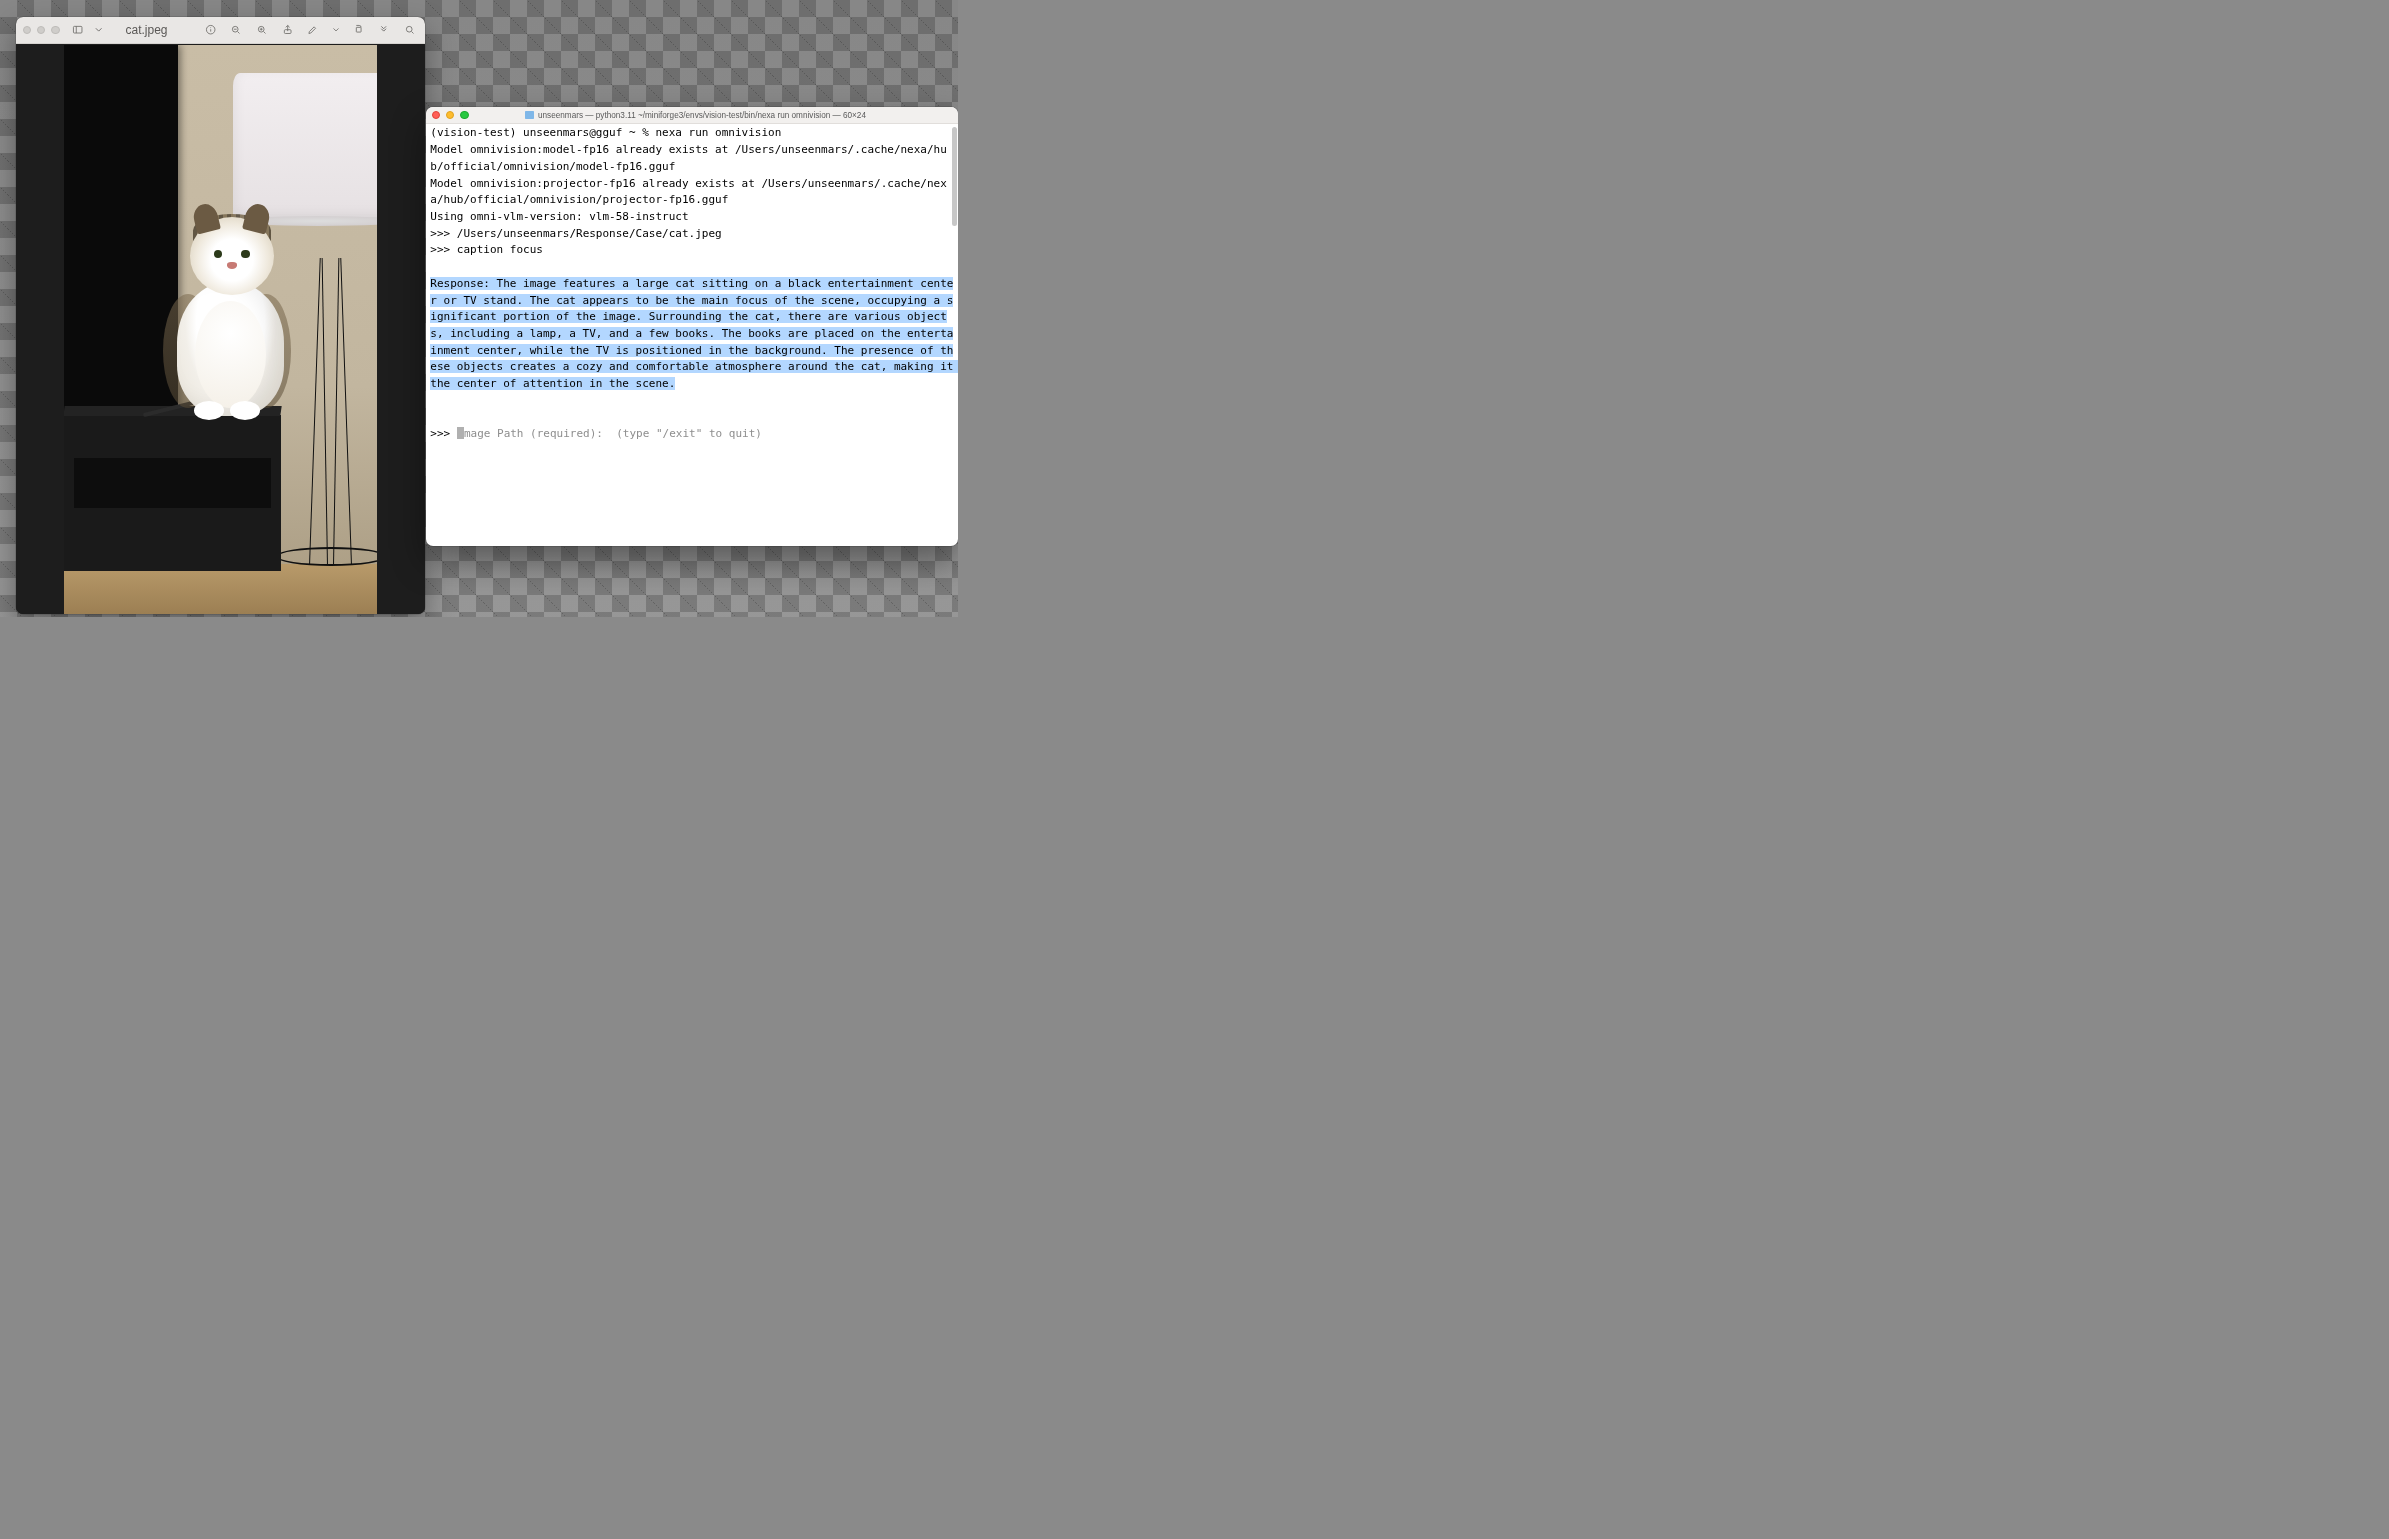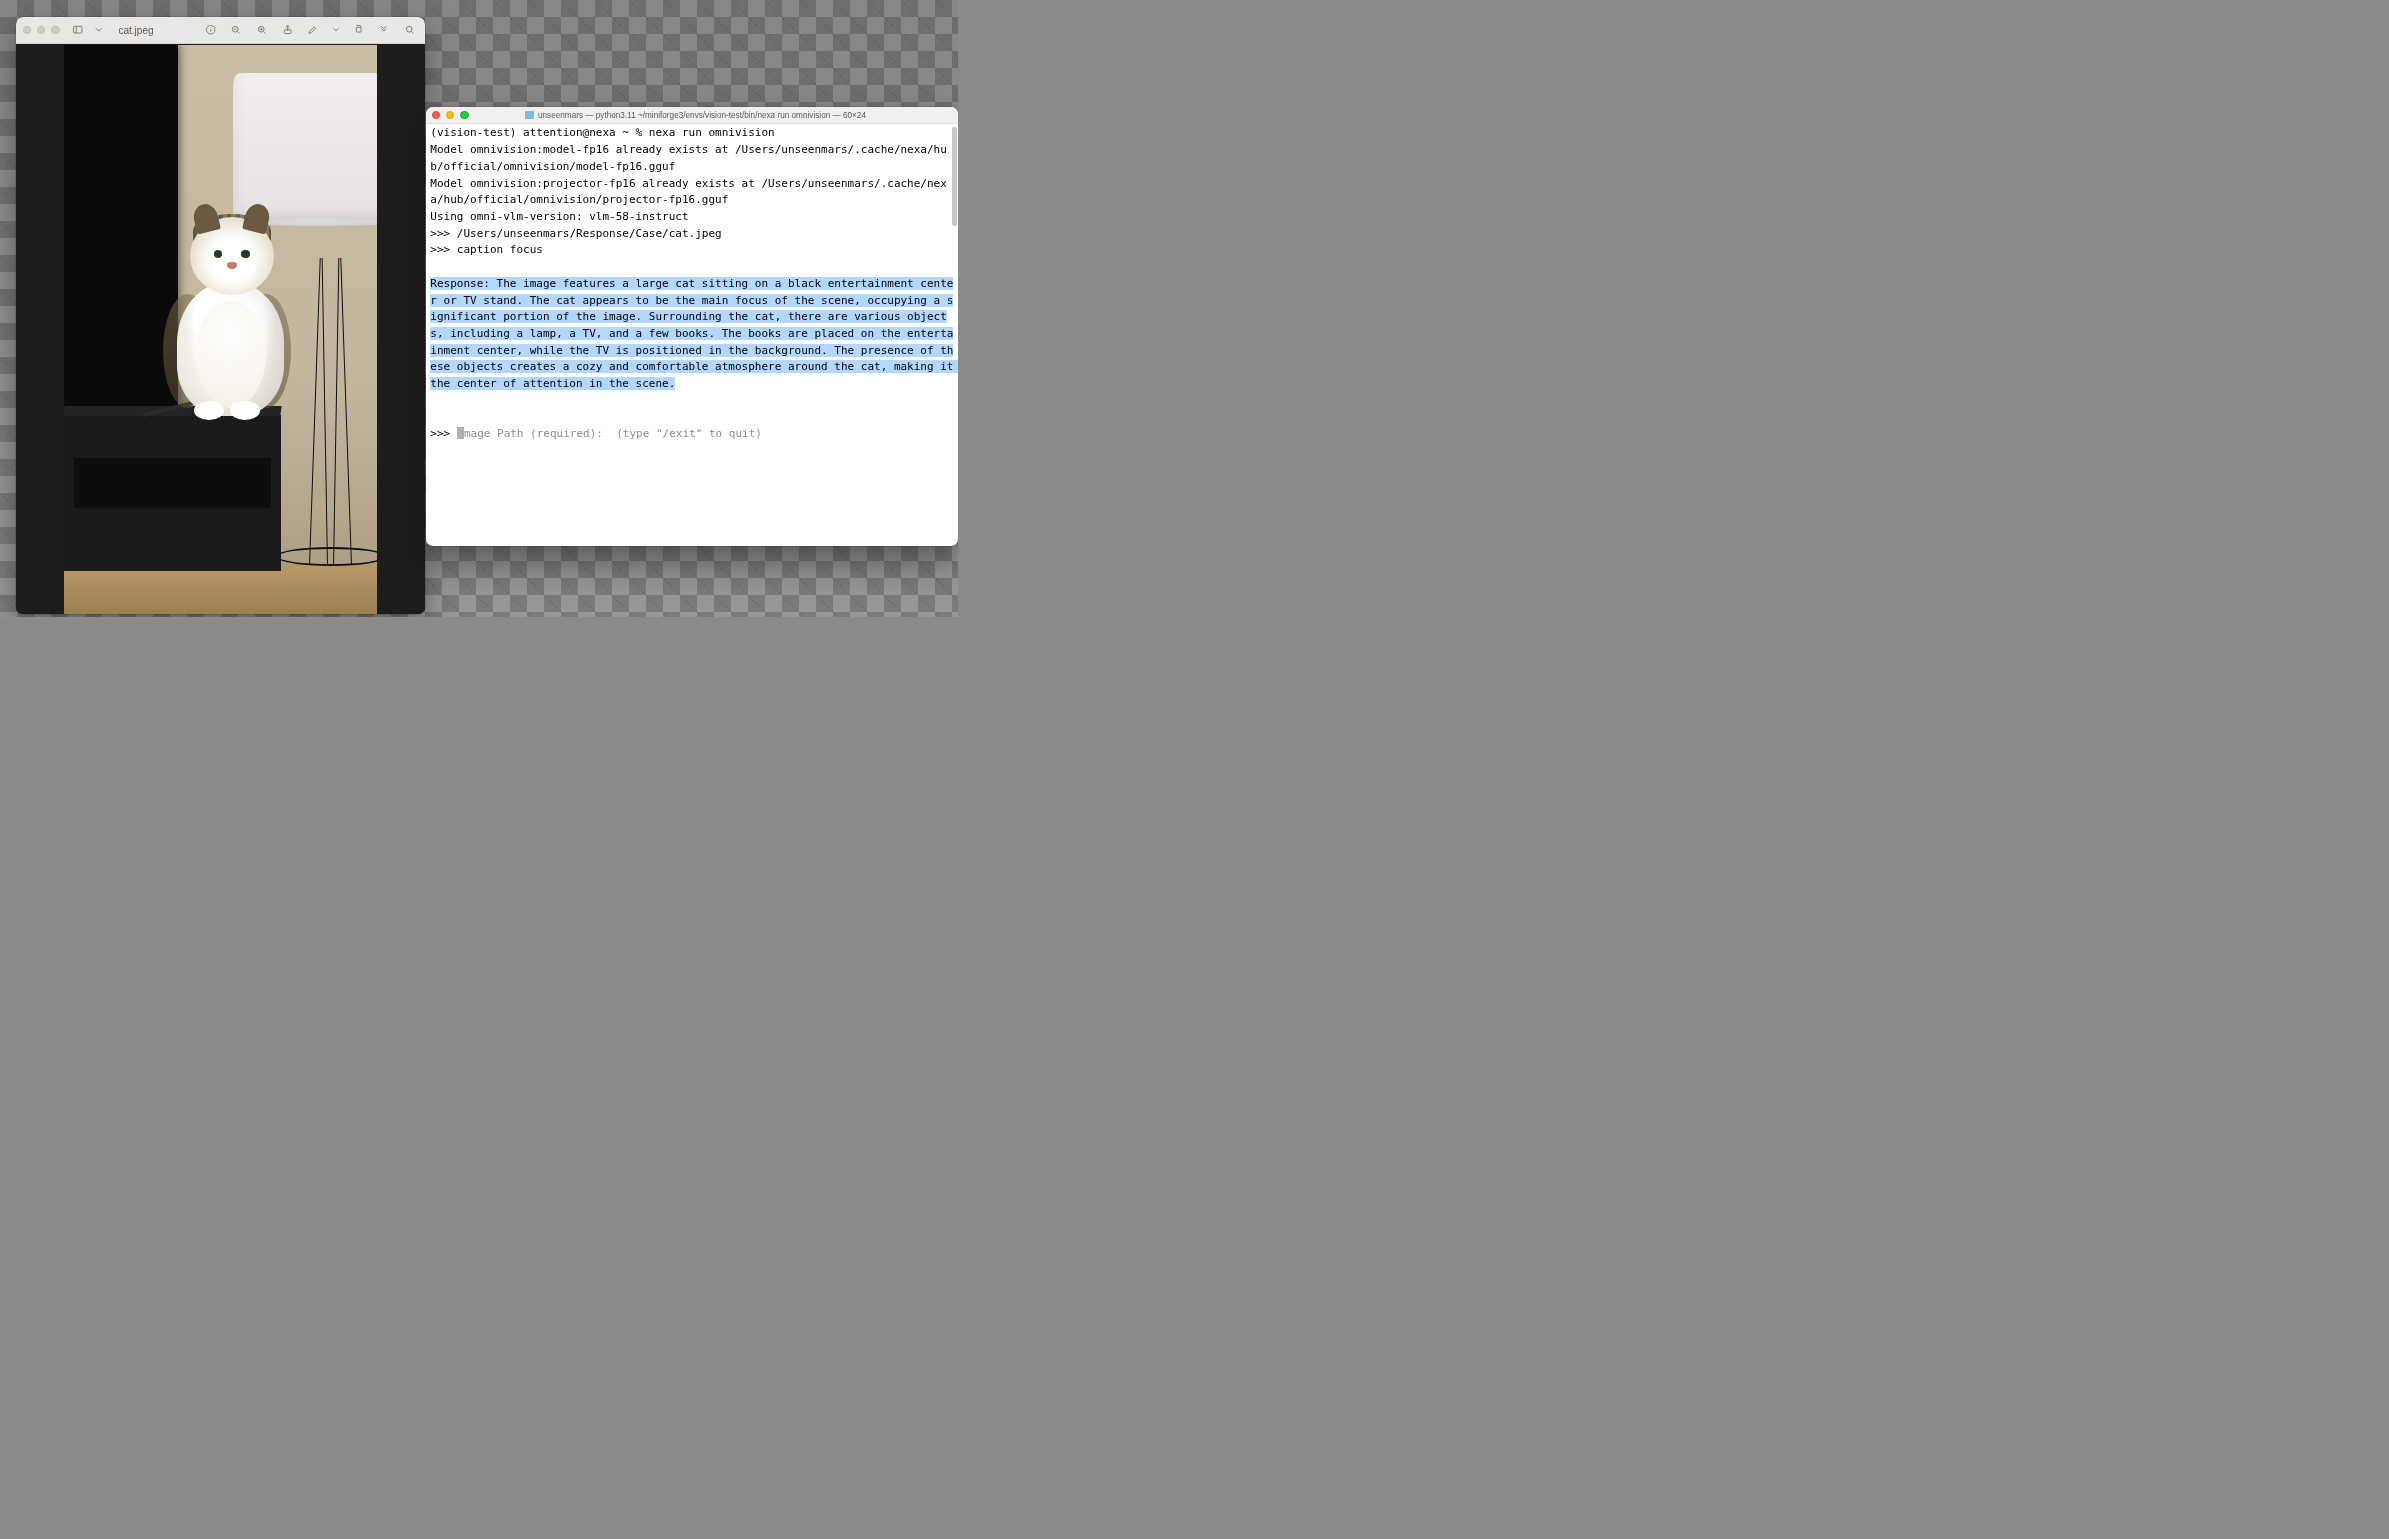--- a/index.html
+++ b/index.html
@@ -48,22 +48,22 @@
   .traffic { display: flex; gap: 5.7px; margin-right: 4.3px;}
   .traffic span {
     width: 8.5px; height: 8.5px; border-radius: 50%;
     background: #cfcdca; border: 0.7px solid #bebcb9;
   }
   .tb-icon {
     width: 15.6px; height: 15.6px; display:flex; align-items:center; justify-content:center;
     color: #6f6d6a; border-radius:2.8px;
   }
   .preview-title {
-    font-size: 10px; color:#5a5856;
-    margin-left: 5px; margin-right: auto;
+    font-size: 12px; color:#5a5856;
+    margin-left: 12px; margin-right: auto;
     padding-left: 1.4px;
   }
   .tb-group { display:flex; align-items:center; gap:10px; }
 
   .preview-content {
     flex:1; display:flex; align-items:center; justify-content:center;
     background:#1d1d1d;
   }
   .photo {
     width: 313px; height: 569px;
@@ -296,21 +296,21 @@
       <span class="min"></span>
       <span class="max"></span>
     </div>
     <div class="term-title">
       <span class="folder-ic"></span>
       <span>unseenmars — python3.11 ~/miniforge3/envs/vision-test/bin/nexa run omnivision — 60×24</span>
     </div>
     <div style="width:34px"></div>
   </div>
 
-  <div class="term-body"><span>(vision-test) attention@nexa ~ % nexa run omnivision</span>
+  <div class="term-body"><span>(vision-test) unseenmars@gguf ~ % nexa run omnivision</span>
 <span>Model omnivision:model-fp16 already exists at /Users/unseenmars/.cache/nexa/hub/official/omnivision/model-fp16.gguf</span>
 <span>Model omnivision:projector-fp16 already exists at /Users/unseenmars/.cache/nexa/hub/official/omnivision/projector-fp16.gguf</span>
 <span>Using omni-vlm-version: vlm-58-instruct</span>
 <span>&gt;&gt;&gt; </span><span>/Users/unseenmars/Response/Case/cat.jpeg</span>
 <span>&gt;&gt;&gt; </span><span>caption focus</span>
 
 <span class="hl">Response: The image features a large cat sitting on a black entertainment center or TV stand. The cat appears to be the main focus of the scene, occupying a significant portion of the image. Surrounding the cat, there are various objects, including a lamp, a TV, and a few books. The books are placed on the entertainment center, while the TV is positioned in the background. The presence of these objects creates a cozy and comfortable atmosphere around the cat, making it the center of attention in the scene.</span>
 
 
 <span>&gt;&gt;&gt; </span><span class="cursor"></span><span class="dim">mage Path (required):  (type "/exit" to quit)</span>

